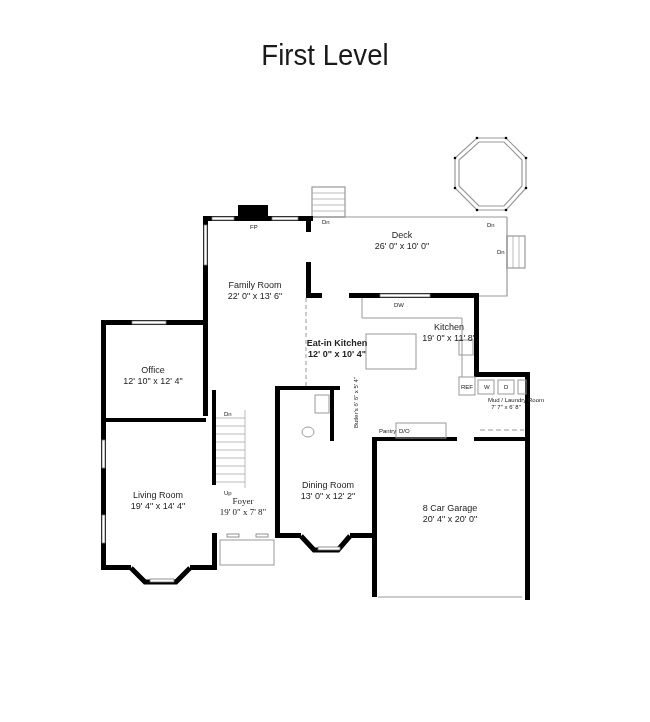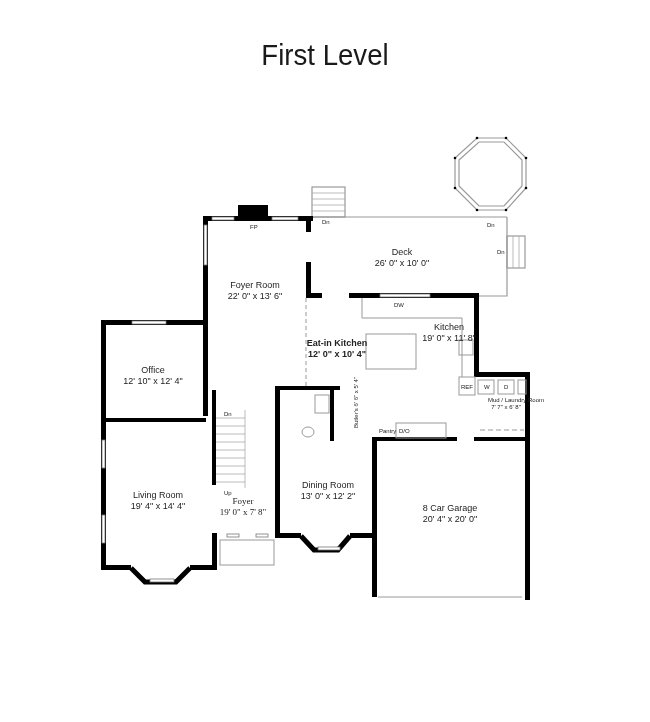--- a/index.html
+++ b/index.html
@@ -112,26 +112,26 @@
       <line x1="216" y1="442" x2="245" y2="442"></line>
     <line x1="216" y1="450" x2="245" y2="450"></line>
       <line x1="216" y1="458" x2="245" y2="458"></line>
     <line x1="216" y1="466" x2="245" y2="466"></line>
       <line x1="216" y1="474" x2="245" y2="474"></line>
     <line x1="216" y1="482" x2="245" y2="482"></line>
       <line x1="245" y1="410" x2="245" y2="488"></line>
   </g>
 </svg>
 
-<div class="lbl" style="left:402px;top:247px;text-align:center;">
+<div class="lbl" style="left:402px;top:230px;text-align:center;">
   <div>Deck</div>
   <div>26' 0" x 10' 0"</div>
 </div>
 <div class="lbl" style="left:255px;top:280px;">
-  <div>Foyer Room</div>
+  <div>Family Room</div>
   <div>22' 0" x 13' 6"</div>
 </div>
 <div class="lbl" style="left:413px;top:322px;margin-left:36px;">
   <div>Kitchen</div>
   <div>19' 0" x 11' 8"</div>
 </div>
 <div class="lbl" style="left:337px;top:338px;font-weight:bold;">
   <div>Eat-in Kitchen</div>
   <div>12' 0" x 10' 4"</div>
 </div>

